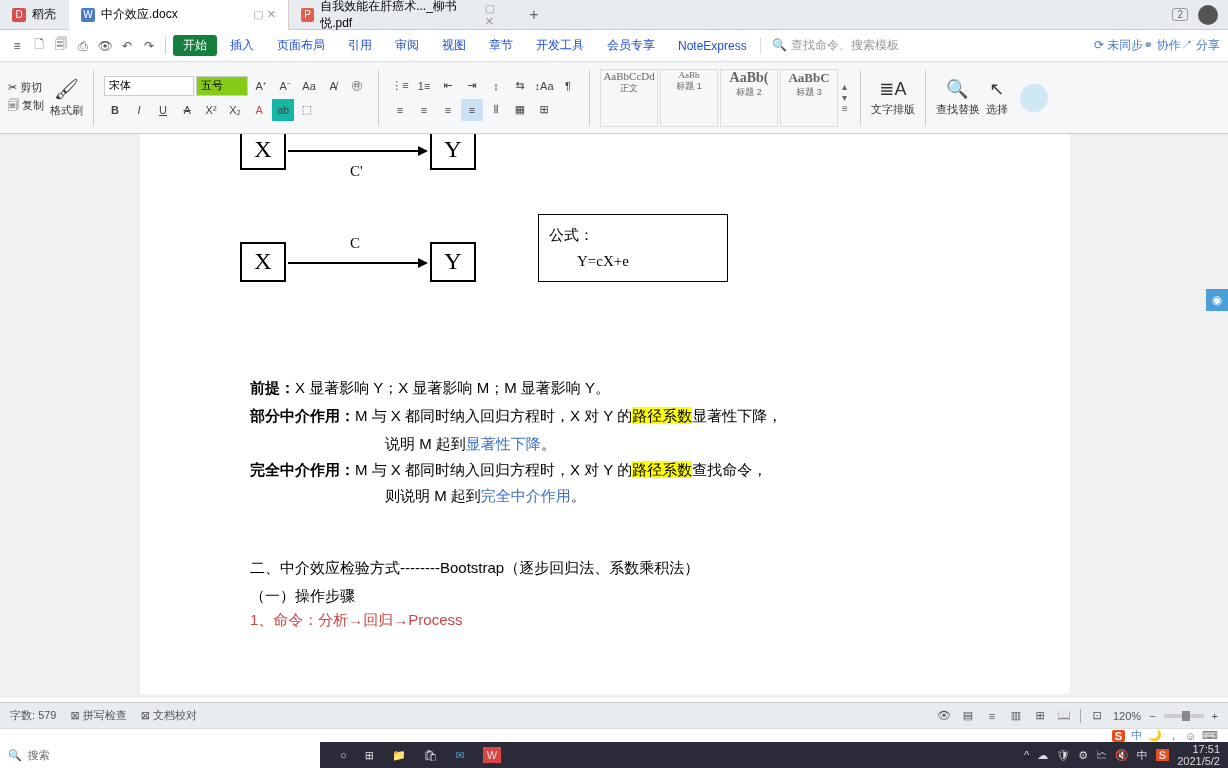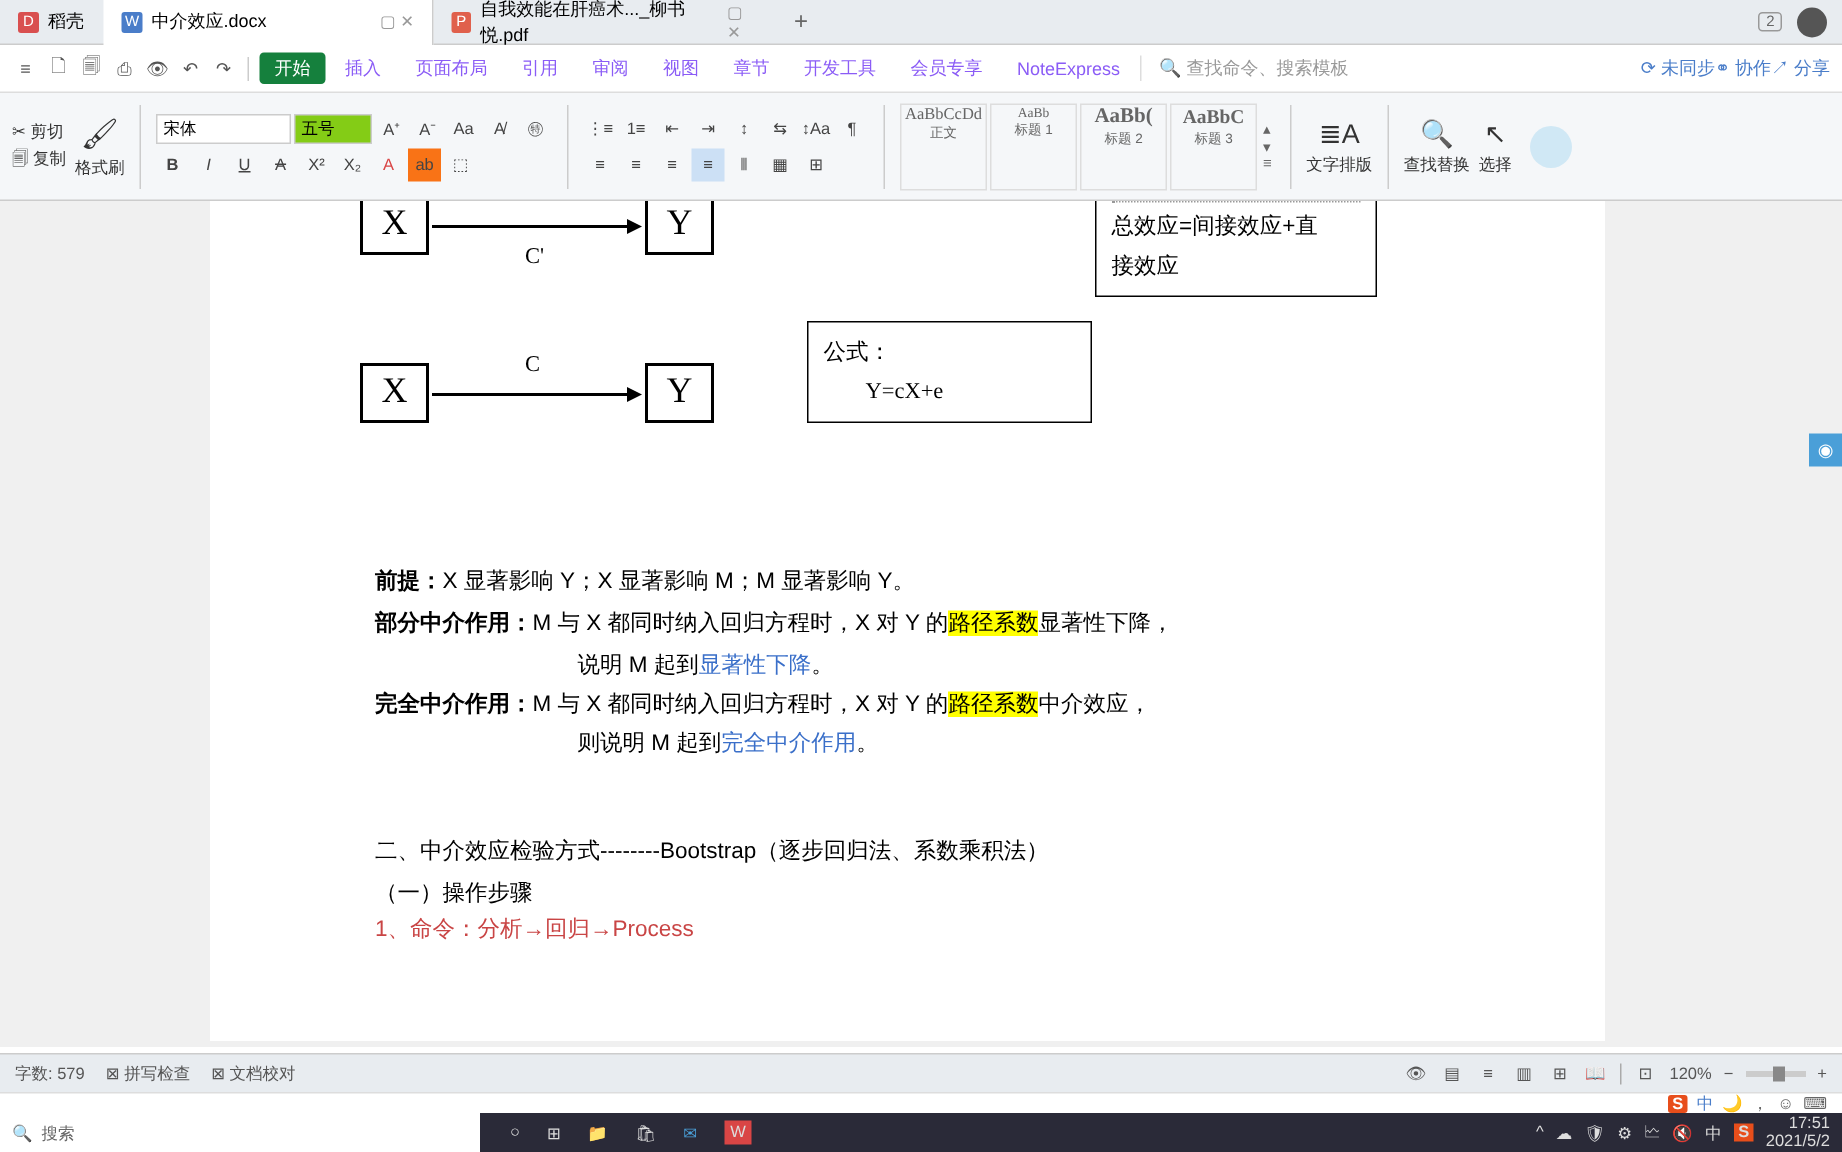--- a/index.html
+++ b/index.html
@@ -12,21 +12,21 @@
 .tab-icon.blue{background:#4a7dc9}
 .tab-icon.pdf{background:#e0604c}
 .tab-add{width:30px;text-align:center;color:#666;font-size:16px}
 .tab-right{margin-left:auto;display:flex;align-items:center;gap:10px;padding-right:10px}
 .badge{border:1px solid #999;border-radius:3px;padding:0 4px;font-size:10px;color:#666}
 .avatar{width:20px;height:20px;border-radius:50%;background:#555}
 .menubar{height:32px;background:#fff;display:flex;align-items:center;padding:0 8px;gap:3px;border-bottom:1px solid #ddd;font-size:12px}
 .qat{display:flex;gap:4px;color:#555}
 .qat-icon{width:18px;height:18px;display:flex;align-items:center;justify-content:center}
 .qat-sep{width:1px;height:16px;background:#ccc;margin:0 4px}
-.menu-item{padding:2px 10px;color:#8b5cf6;cursor:pointer}
+.menu-item{padding:2px 10px;color:#1d4ed8;cursor:pointer}
 .menu-item.active{background:#15803d;color:#fff;border-radius:3px}
 .menu-right{margin-left:auto;display:flex;align-items:center;gap:0;color:#4a7dc9}
 .search-box{color:#999;border-left:1px solid #ddd;padding-left:12px}
 .ribbon{height:72px;background:#f5f7f9;border-bottom:1px solid #ccc;display:flex;align-items:center;padding:4px 8px;gap:6px;font-size:11px;color:#333}
 .ribbon-group{display:flex;flex-direction:column;gap:2px;height:64px;justify-content:center}
 .ribbon-sep{width:1px;height:56px;background:#ccc;margin:0 4px}
 .font-row{display:flex;align-items:center;gap:2px}
 .font-select{border:1px solid #ccc;background:#fff;height:20px;padding:0 4px;font-size:11px;width:90px}
 .size-select{border:1px solid #ccc;background:#84cc16;height:20px;padding:0 4px;font-size:11px;width:52px}
 .ribbon-btn{width:22px;height:22px;display:flex;align-items:center;justify-content:center;color:#444}
@@ -127,21 +127,21 @@
       <span class="ribbon-btn">㊕</span>
     </div>
     <div class="font-row">
       <span class="ribbon-btn" style="font-weight:bold">B</span>
       <span class="ribbon-btn" style="font-style:italic">I</span>
       <span class="ribbon-btn" style="text-decoration:underline">U</span>
       <span class="ribbon-btn" style="text-decoration:line-through">A</span>
       <span class="ribbon-btn">X²</span>
       <span class="ribbon-btn">X₂</span>
       <span class="ribbon-btn" style="color:#d94545">A</span>
-      <span class="ribbon-btn" style="background:#f97316">ab</span>
+      <span class="ribbon-btn" style="background:#14b8a6">ab</span>
       <span class="ribbon-btn">⬚</span>
     </div>
   </div>
   <div class="ribbon-sep"></div>
   <div class="ribbon-group">
     <div class="font-row">
       <span class="ribbon-btn">⋮≡</span>
       <span class="ribbon-btn">1≡</span>
       <span class="ribbon-btn">⇤</span>
       <span class="ribbon-btn">⇥</span>
@@ -202,25 +202,20 @@
 </div>
 
 <div class="doc-area">
   <div class="page">
 
     <div class="diagram-box" style="left:100px;top:-4px">X</div>
     <div class="arrow" style="left:148px;top:16px;width:138px"></div>
     <span style="position:absolute;left:210px;top:24px;font-family:'Times New Roman'">C'</span>
     <div class="diagram-box" style="left:290px;top:-4px">Y</div>
 
-    <div class="info-box" style="left:590px;top:-8px;width:188px">
-      <div style="border-bottom:1px dotted #999;color:#999;height:2px;margin-bottom:2px"></div>
-      <div>总效应=间接效应+直</div>
-      <div>接效应</div>
-    </div>
 
     <div class="diagram-box" style="left:100px;top:108px">X</div>
     <div class="arrow" style="left:148px;top:128px;width:138px"></div>
     <span style="position:absolute;left:210px;top:96px;font-family:'Times New Roman'">C</span>
     <div class="diagram-box" style="left:290px;top:108px">Y</div>
 
     <div class="info-box" style="left:398px;top:80px;width:190px">
       <div>公式：</div>
       <div style="padding-left:28px;font-family:'Times New Roman'">Y=cX+e</div>
     </div>
@@ -228,21 +223,21 @@
     <div class="content-text" style="top:240px">
       <b>前提：</b><span>X 显著影响 Y；X 显著影响 M；M 显著影响 Y。</span>
     </div>
     <div class="content-text" style="top:268px">
       <b>部分中介作用：</b><span>M 与 X 都同时纳入回归方程时，X 对 Y 的</span><span class="highlight">路径系数</span><span>显著性下降，</span>
     </div>
     <div class="content-text" style="top:296px;left:245px">
       <span>说明 M 起到</span><span class="blue-text">显著性下降</span><span>。</span>
     </div>
     <div class="content-text" style="top:322px">
-      <b>完全中介作用：</b><span>M 与 X 都同时纳入回归方程时，X 对 Y 的</span><span class="highlight">路径系数</span><span>中介效应，</span>
+      <b>完全中介作用：</b><span>M 与 X 都同时纳入回归方程时，X 对 Y 的</span><span class="highlight">路径系数</span><span>查找命令，</span>
     </div>
     <div class="content-text" style="top:348px;left:245px">
       <span>则说明 M 起到</span><span class="blue-text">完全中介作用</span><span>。</span>
     </div>
 
     <div class="content-text" style="top:420px">二、中介效应检验方式--------Bootstrap（逐步回归法、系数乘积法）</div>
     <div class="content-text" style="top:448px">（一）操作步骤</div>
     <div class="content-text red-text" style="top:472px">1、命令：分析→回归→Process</div>
   </div>
   <div class="side-tab">◉</div>

